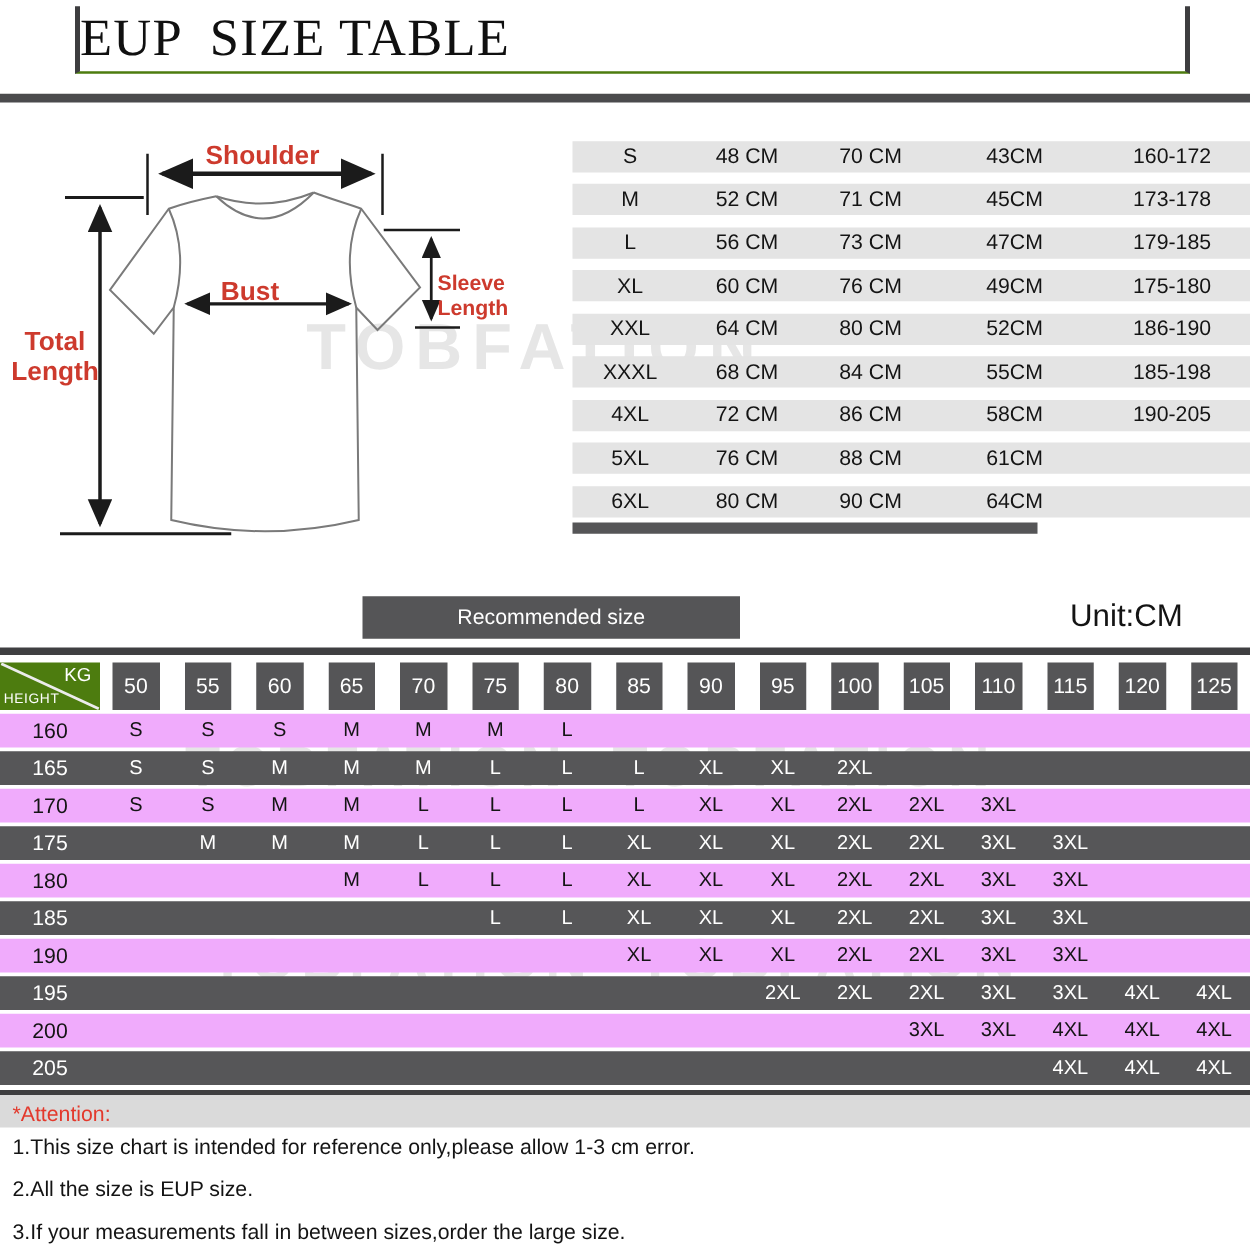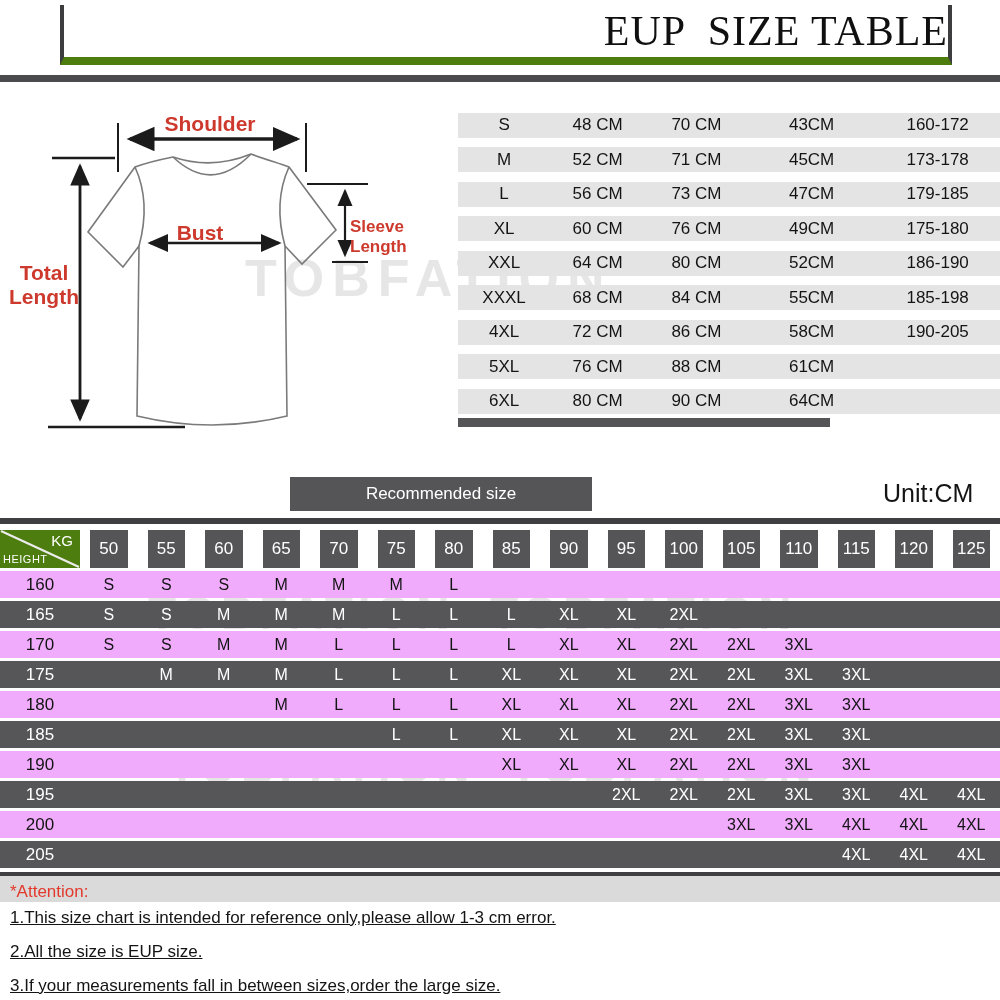--- a/index.html
+++ b/index.html
@@ -1,40 +1,40 @@
 <!DOCTYPE html>
 <html><head>
 <meta charset="utf-8">
 <style>
   html,body{margin:0;padding:0;}
   body{width:1000px;height:1000px;background:#fff;font-family:"Liberation Sans",sans-serif;}
   .page{position:relative;width:1000px;height:1000px;overflow:hidden;background:#fff;}
 
   
   .title-box{position:absolute;left:60px;top:5px;width:884px;height:52px;
-    border-left:4px solid #3d3d3f;border-right:4px solid #3d3d3f;border-bottom:8px solid #4d7c0f;
-    display:flex;align-items:center;justify-content:flex-end;}
+    border-left:4px solid #3d3d3f;border-right:4px solid #3d3d3f;border-bottom:2px solid #4d7c0f;
+    display:flex;align-items:center;justify-content:flex-start;}
   .title-text{font-family:"Liberation Serif",serif;font-size:42px;color:#101010;white-space:pre;letter-spacing:1px;}
   .title-underbar{position:absolute;left:0;top:75px;width:1000px;height:7px;background:#4b4b4d;}
 
   
   .diagram{position:absolute;left:0;top:90px;width:460px;height:380px;}
 
   
   .size-table{position:absolute;left:458px;top:103px;width:542px;}
   .st-header{display:grid;grid-template-columns:17% 17.5% 19% 23.5% 23%;background:#555557;color:#fff;
     height:26px;align-items:center;text-align:center;font-size:17px;letter-spacing:0.5px;}
   .st-row{display:grid;grid-template-columns:17% 17.5% 19% 23.5% 23%;background:#e4e4e4;color:#141414;
     height:25px;align-items:center;text-align:center;font-size:17px;margin-top:9.5px;}
   .st-bottom-bar{margin-top:4px;width:372px;height:9px;background:#555557;}
 
   
   .recommended{position:absolute;left:290px;top:477px;width:302px;height:34px;background:#555557;color:#fff;
     font-size:17px;display:flex;align-items:center;justify-content:center;}
-  .unit{position:absolute;left:856px;top:479px;font-size:25px;color:#141414;margin-left:27px;}
+  .unit{position:absolute;left:856px;top:479px;font-size:25px;color:#141414;}
   .divider{position:absolute;left:0;top:518px;width:1000px;height:6px;background:#3f3f41;}
 
   
   .matrix{position:absolute;left:0;top:530px;width:1000px;}
   .m-header{position:relative;height:38px;}
   .m-corner{position:absolute;left:0;top:0;width:80px;height:38px;background:#4d7c0f;}
   .m-corner .kg{position:absolute;right:7px;top:2px;color:#fff;font-size:15px;}
   .m-corner .hgt{position:absolute;left:3px;bottom:3px;color:#fff;font-size:11px;letter-spacing:0.5px;}
   .m-weights{position:absolute;left:80px;top:0;width:920px;display:grid;grid-template-columns:repeat(16,1fr);}
   .m-wcell{margin:0 10px;height:38px;line-height:38px;text-align:center;background:#555557;color:#fff;font-size:17px;}
@@ -43,21 +43,21 @@
   .m-row.light{background:#f0abfc;color:#141414;}
   .m-row.dark{background:#565658;color:#fff;}
   .m-row .m-h{font-size:17px;}
   .m-bottomline{margin-top:4px;width:1000px;height:4px;background:#3f3f41;}
 
   
   .attention-band{position:absolute;left:0;top:876px;width:1000px;height:26px;background:#dadada;
     display:flex;align-items:flex-end;}
   .attention-title{color:#e3392c;font-size:17px;margin-left:10px;}
   .notes{position:absolute;left:10px;top:908px;width:980px;}
-  .note{font-size:17px;color:#141414;margin-bottom:14px;text-decoration:underline;}
+  .note{font-size:17px;color:#141414;margin-bottom:14px;}
 
   
   .wm{position:absolute;color:#c4c4c4;opacity:0.42;font-weight:bold;pointer-events:none;white-space:pre;}
   .wm1{left:245px;top:248px;font-size:52px;letter-spacing:8px;}
   .wm2{left:148px;top:586px;font-size:46px;letter-spacing:5px;}
   .wm3{left:168px;top:740px;font-size:46px;letter-spacing:5px;}
 </style>
 </head>
 <body>
 

